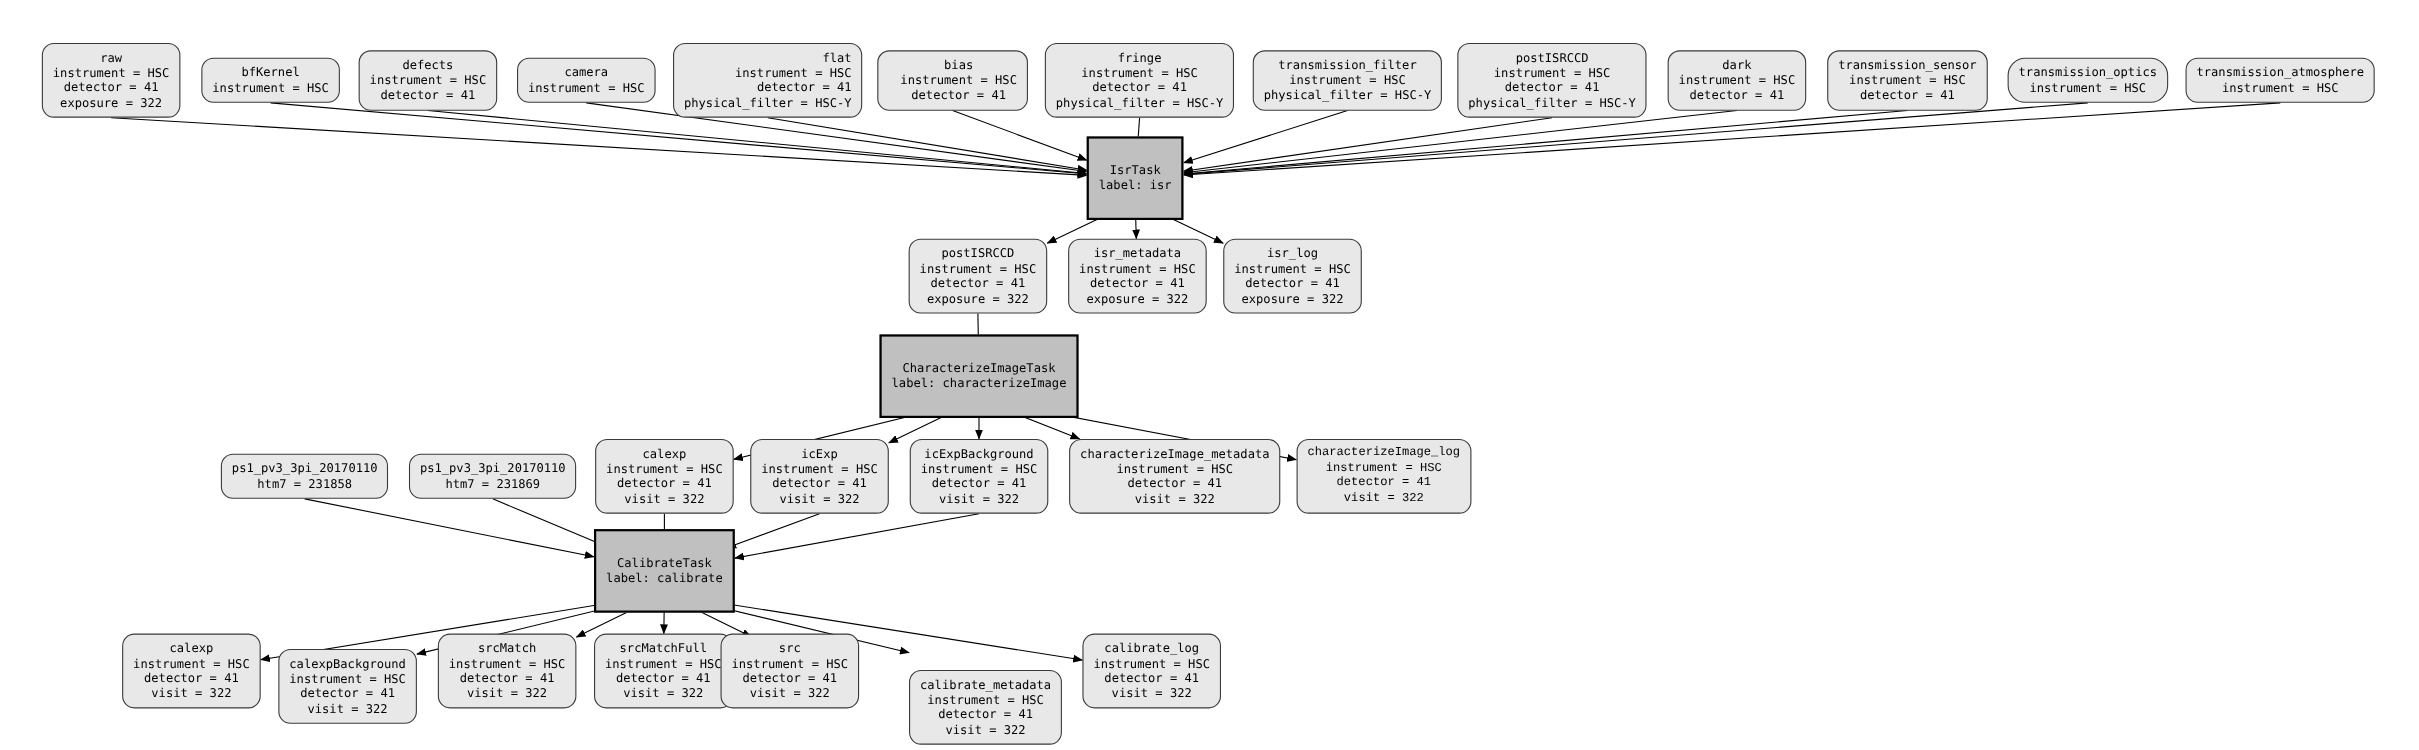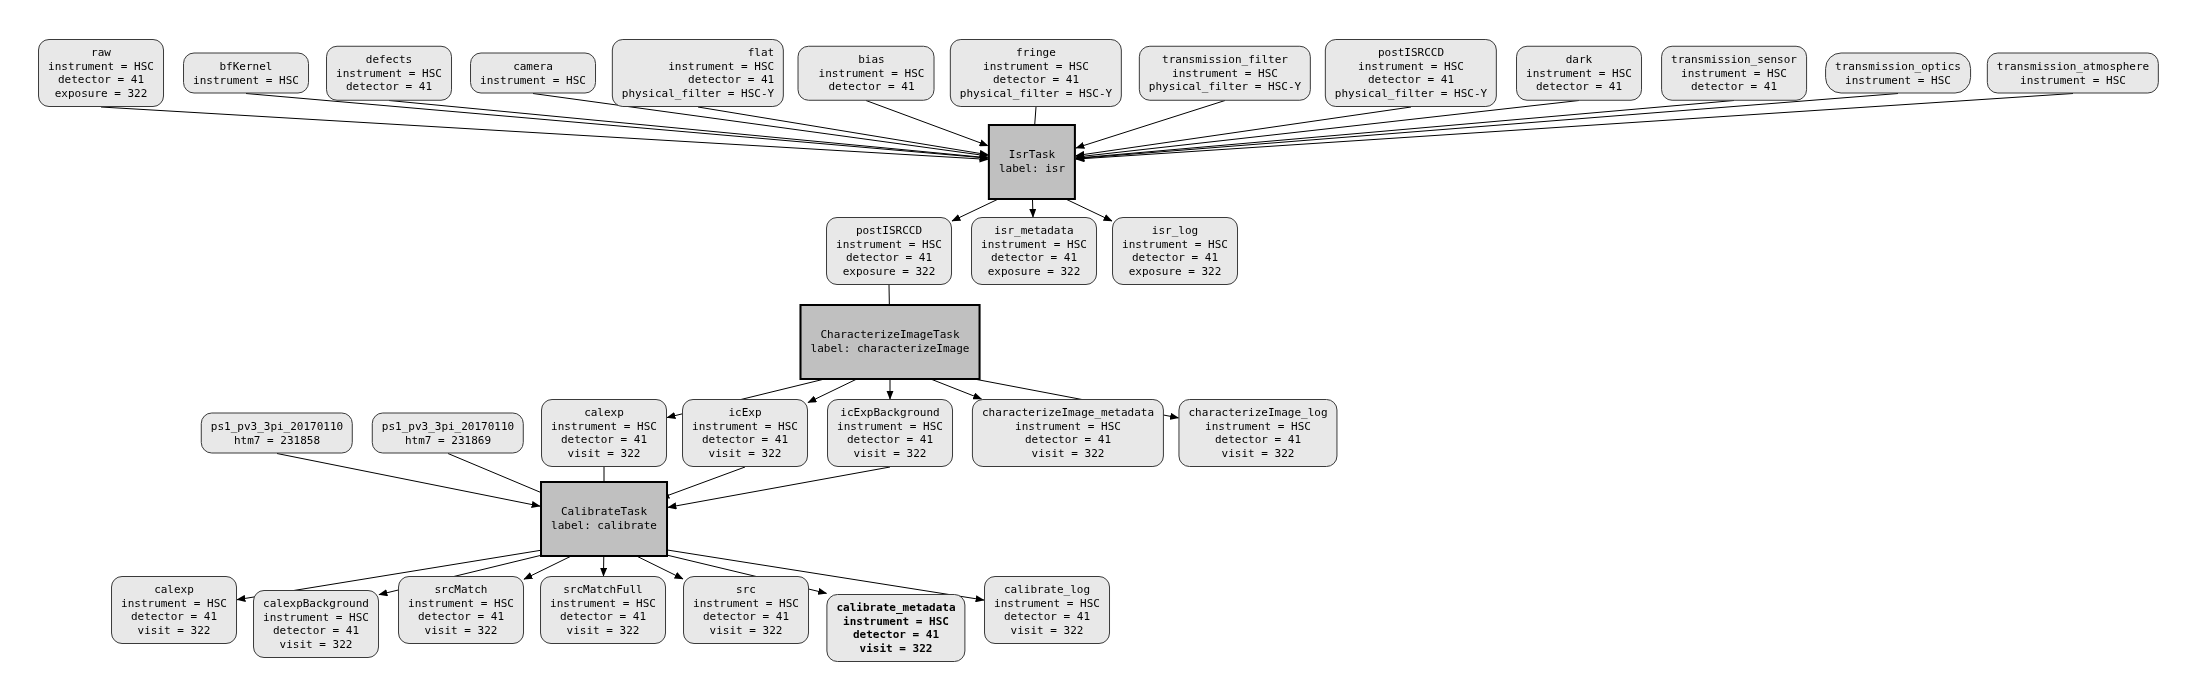--- a/index.html
+++ b/index.html
@@ -202,21 +202,21 @@
         <div class="line">instrument = HSC</div>
         <div class="line">detector = 41</div>
         <div class="line">visit = 322</div>
       </div>
       <div class="node dataset" style="left: 1068px; top: 433px;">
         <div class="line title">characterizeImage_metadata</div>
         <div class="line">instrument = HSC</div>
         <div class="line">detector = 41</div>
         <div class="line">visit = 322</div>
       </div>
-      <div class="node dataset" style="left: 1258px; top: 433px;">
+      <div class="node dataset" style="left: 1258px; top: 433px; font-family: Liberation Mono, monospace;">
         <div class="line title">characterizeImage_log</div>
         <div class="line">instrument = HSC</div>
         <div class="line">detector = 41</div>
         <div class="line">visit = 322</div>
       </div>
       <div class="node task" style="left: 604px; top: 519px;">
         <div class="line title">CalibrateTask</div>
         <div class="line">label: calibrate</div>
       </div>
       <div class="node dataset" style="left: 174px; top: 610px;">
@@ -236,27 +236,27 @@
         <div class="line">instrument = HSC</div>
         <div class="line">detector = 41</div>
         <div class="line">visit = 322</div>
       </div>
       <div class="node dataset" style="left: 603px; top: 610px;">
         <div class="line title">srcMatchFull</div>
         <div class="line">instrument = HSC</div>
         <div class="line">detector = 41</div>
         <div class="line">visit = 322</div>
       </div>
-      <div class="node dataset" style="left: 746px; top: 610px; border-radius: 11px;">
+      <div class="node dataset" style="left: 718px; top: 610px; border-radius: 11px;">
         <div class="line title">src</div>
         <div class="line">instrument = HSC</div>
         <div class="line">detector = 41</div>
         <div class="line">visit = 322</div>
       </div>
-      <div class="node dataset" style="left: 896px; top: 628px; font-weight: bold;">
+      <div class="node dataset" style="left: 896px; top: 643px;">
         <div class="line title">calibrate_metadata</div>
         <div class="line">instrument = HSC</div>
         <div class="line">detector = 41</div>
         <div class="line">visit = 322</div>
       </div>
       <div class="node dataset" style="left: 1047px; top: 610px;">
         <div class="line title">calibrate_log</div>
         <div class="line">instrument = HSC</div>
         <div class="line">detector = 41</div>
         <div class="line">visit = 322</div>

